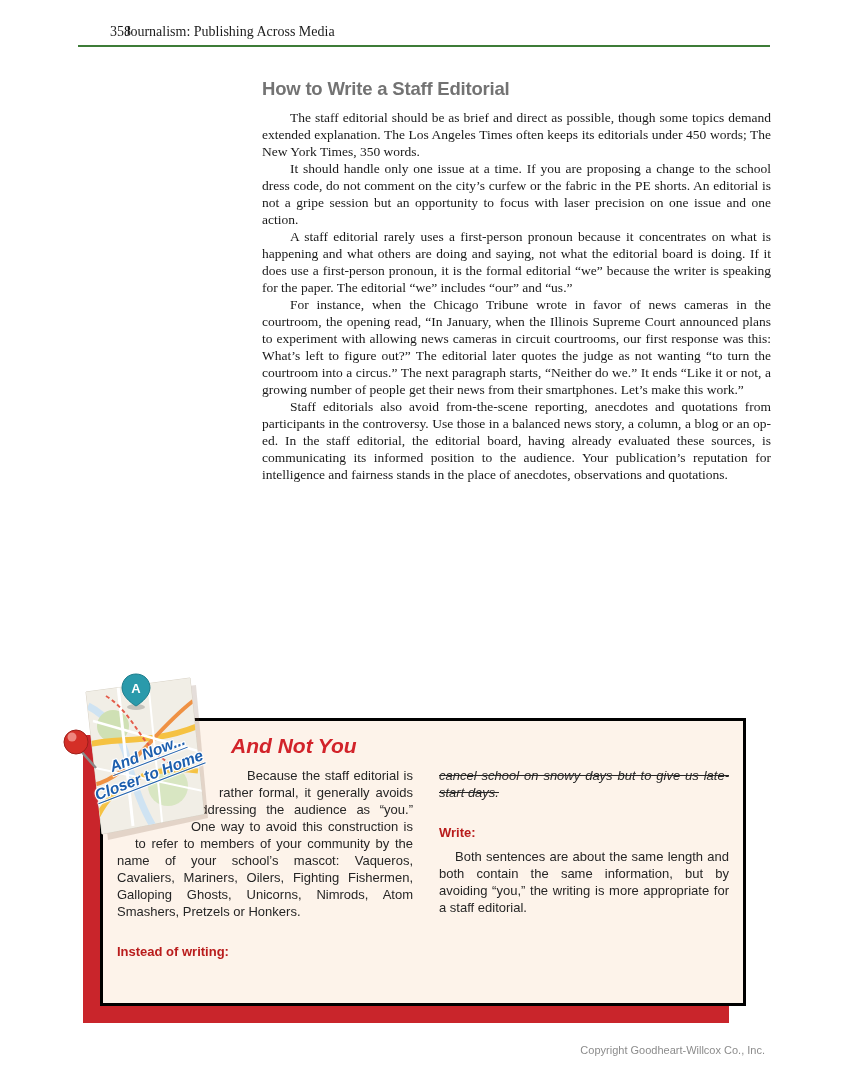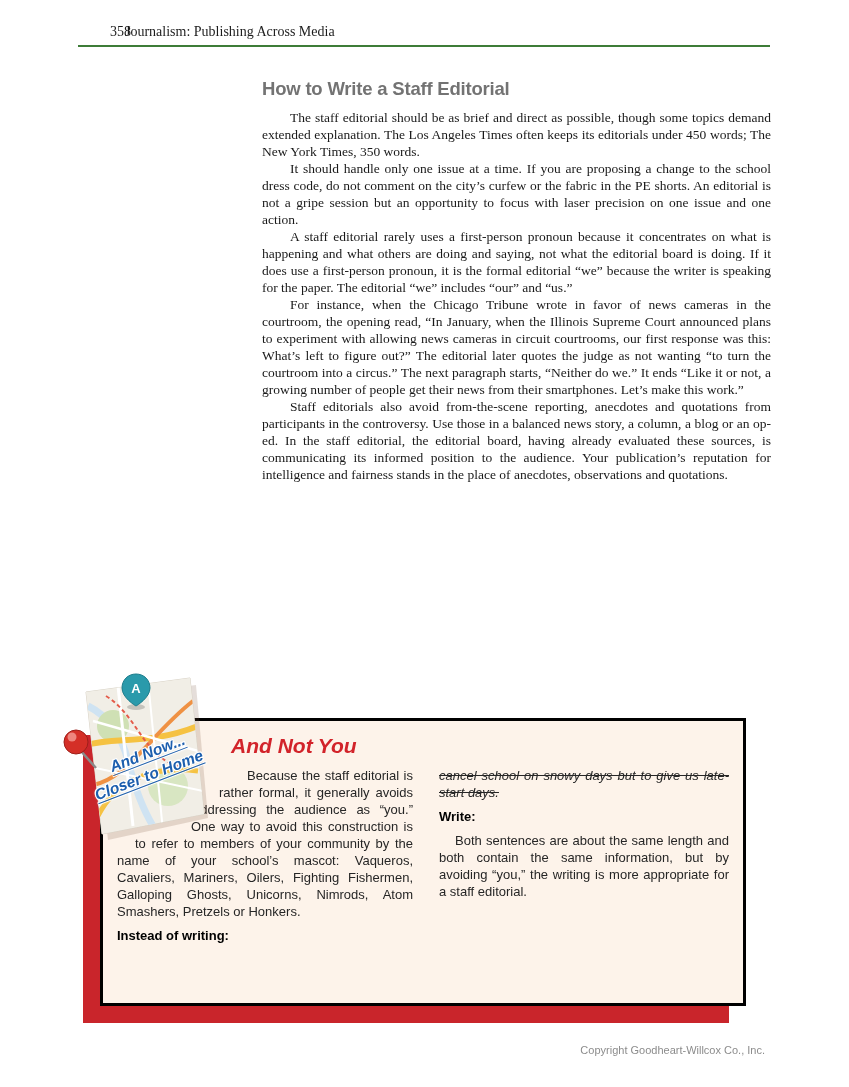--- a/index.html
+++ b/index.html
@@ -38,21 +38,21 @@
   .feature-title .title-you { margin-left:5px; font-style:italic; }
   .feature-cols {
     display:flex; gap:26px; padding:0 14px;
     font-family:"Liberation Sans", sans-serif; font-size:13px; line-height:17px; color:#262626;
   }
   .col-left { width:296px; }
   .col-right { flex:1; }
   .stair { float:left; clear:left; height:17px; }
   .s1 { width:130px; } .s2 { width:102px; } .s3 { width:76px; } .s4 { width:74px; } .s5 { width:18px; }
   .box-para { text-align:justify; }
-  .box-label { font-weight:bold; margin-top:7px; color:#000000; }
+  .box-label { font-weight:bold; margin-top:23px; color:#b91c1c; }
   .box-strike { font-style:italic; text-decoration:line-through; text-align:justify; }
   .box-italic { font-style:italic; text-align:justify; }
   .indent { text-indent:16px; }
   .col-right .box-para { margin-top:7px; }
 
   
   .map-art { position:absolute; left:58px; top:666px; width:150px; height:178px; z-index:2; }
 
   
   .ribbon {

